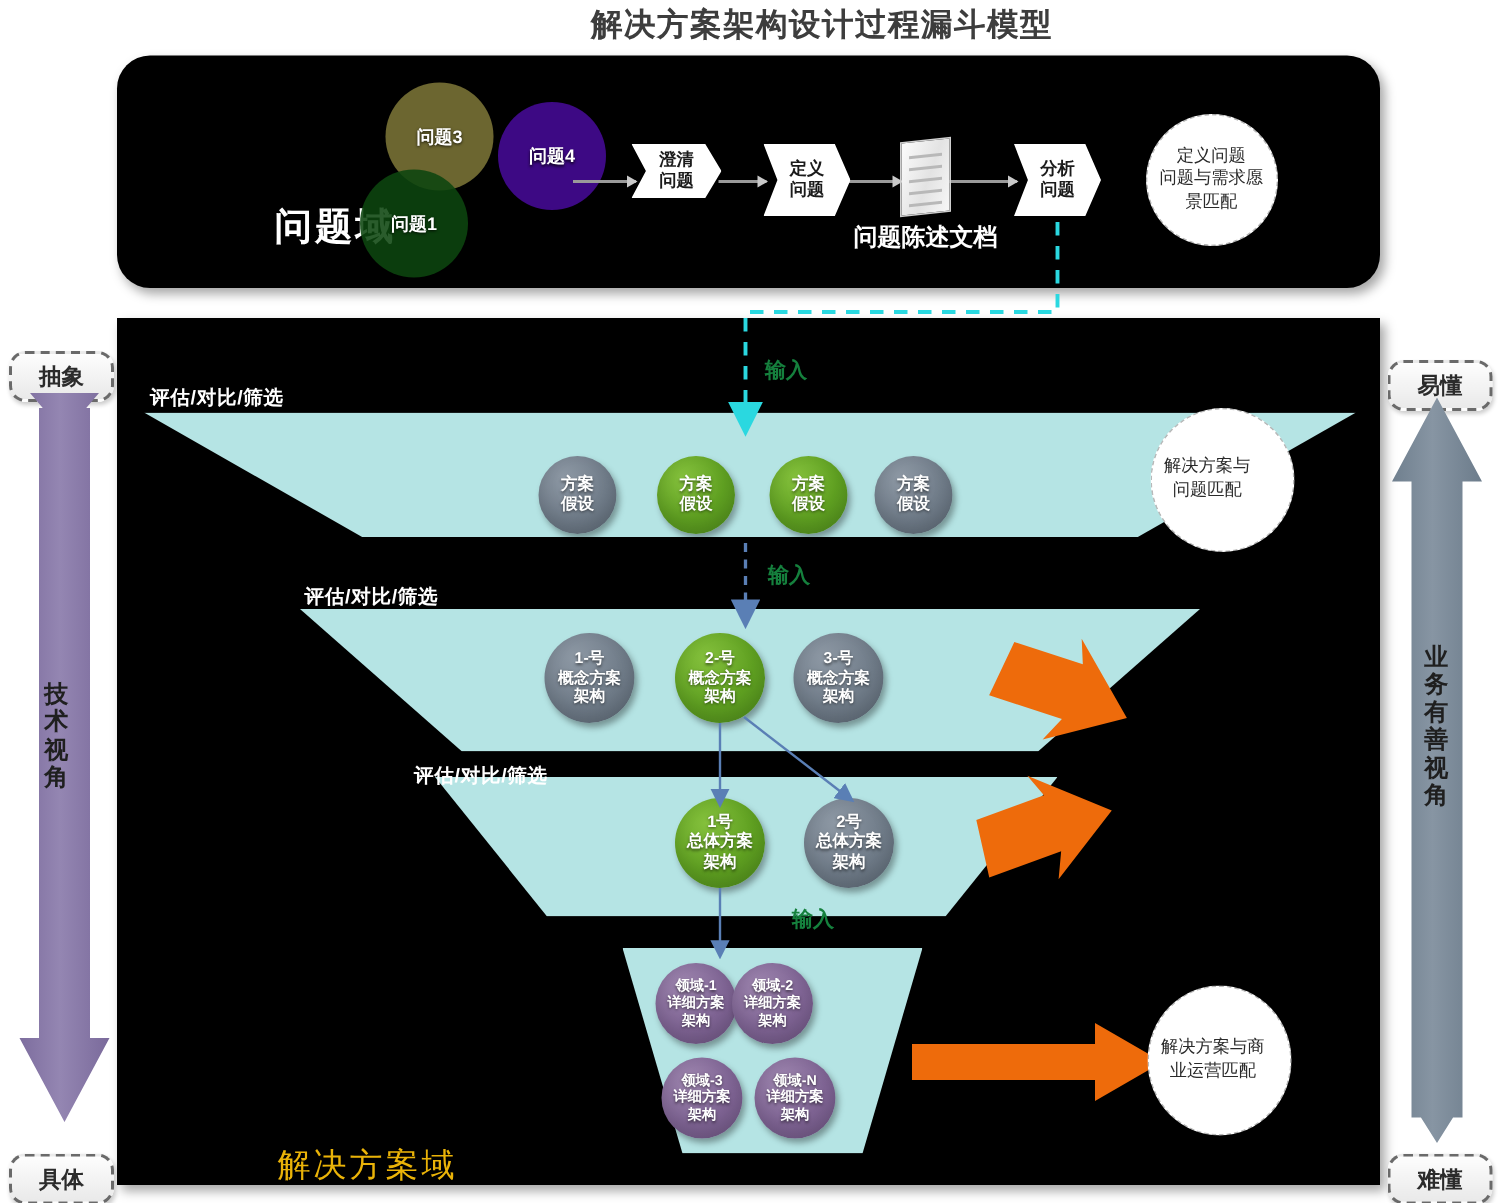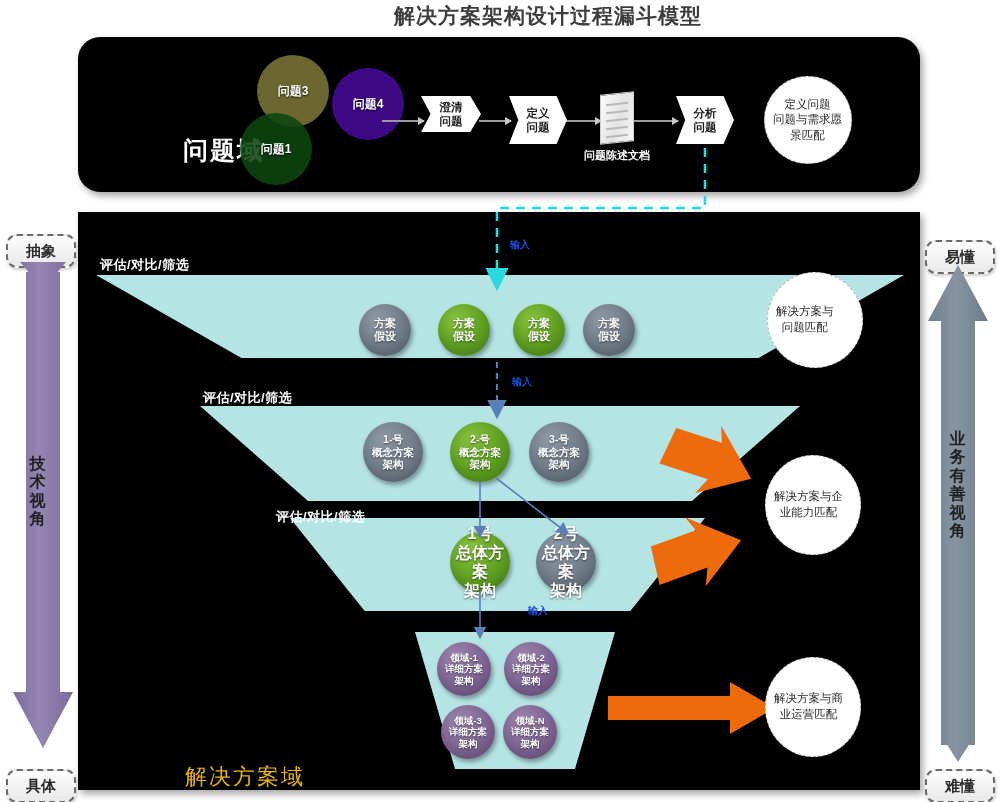--- a/index.html
+++ b/index.html
@@ -93,21 +93,21 @@
     border: 1px solid #cfcfcf;
   }
   #docshape .ln {
     position: absolute; left: 5px; right: 5px; height: 2px;
     background: #b8b8b8;
   }
   #doclabel {
     position: absolute;
     left: 562px; top: 148px;
     width: 110px; text-align: center;
-    font-size: 11px; font-weight: 700; color: #ffffff;
+    font-size: 16px; font-weight: 700; color: #ffffff;
   }
 
   
   .pconn { position: absolute; height: 2px; background: #9a9a9a; }
   .pconn::after {
     content: ""; position: absolute; right: -1px; top: -3px;
     border-left: 7px solid #c9c9c9;
     border-top: 4px solid transparent;
     border-bottom: 4px solid transparent;
   }
@@ -189,27 +189,27 @@
     line-height: 1.2;
     text-shadow: 0 1px 2px rgba(0,0,0,.55);
     box-shadow: 2px 3px 4px rgba(0,0,0,.35), inset 0 -6px 12px rgba(0,0,0,.12);
   }
   .n-gray   { background: radial-gradient(circle at 34% 28%, #8d98a4 0%, #707c89 55%, #5b6773 100%); }
   .n-green  { background: radial-gradient(circle at 34% 28%, #84c03c 0%, #5fa021 55%, #4d8a1a 100%); }
   .n-purple { background: radial-gradient(circle at 34% 28%, #9c84ad 0%, #7f6494 55%, #6e5482 100%); }
 
   .n-hyp { width: 52px; height: 52px; font-size: 11px; }
   .n-con { width: 60px; height: 60px; font-size: 10.5px; }
-  .n-ovr { width: 60px; height: 60px; font-size: 16px; }
+  .n-ovr { width: 60px; height: 60px; font-size: 11px; }
   .n-dom { width: 54px; height: 54px; font-size: 9.5px; }
 
   
   .inp-label {
     position: absolute;
-    font-size: 10px; font-weight: 700; color: #1d4ed8; text-align: center;
+    font-size: 14px; font-weight: 700; color: #15803d; text-align: center;
   }
 
   
   .sidearrow { position: absolute; }
 
   
   .pill {
     position: absolute;
     border: 2px dashed #6a6a6a;
     border-radius: 11px;
@@ -320,21 +320,21 @@
   <div class="node n-ovr n-green" style="left:450px; top:532px;">
     <span class="nl">1号<br>总体方案<br>架构</span>
   </div>
   <div class="node n-ovr n-gray" style="left:536px; top:532px;">
     <span class="nl">2号<br>总体方案<br>架构</span>
   </div>
 
   <div class="node n-dom n-purple" style="left:437px; top:642px;">
     <span class="nl">领域-1<br>详细方案<br>架构</span>
   </div>
-  <div class="node n-dom n-purple" style="left:504px; top:642px;align-items:center;">
+  <div class="node n-dom n-purple" style="left:488px; top:642px;align-items:center;">
     <span class="nl">领域-2<br>详细方案<br>架构</span>
   </div>
   <div class="node n-dom n-purple" style="left:441px; top:705px;">
     <span class="nl">领域-3<br>详细方案<br>架构</span>
   </div>
   <div class="node n-dom n-purple" style="left:503px; top:705px;">
     <span class="nl">领域-N<br>详细方案<br>架构</span>
   </div>
 
   <svg id="arrows" width="1000" height="802" style="position:absolute;left:0;top:0;pointer-events:none;">
@@ -371,23 +371,20 @@
     </g>
   </svg>
 
   <div class="inp-label" style="left:510px; top:238px;">输入</div>
   <div class="inp-label" style="left:512px; top:375px;">输入</div>
   <div class="inp-label" style="left:528px; top:604px;">输入</div>
 
   <div class="wcircle" id="res-match1">
     <span class="nl">解决方案与<br>问题匹配</span>
   </div>
-  <div class="wcircle" id="res-match2">
-    <span class="nl">解决方案与企<br>业能力匹配</span>
-  </div>
   <div class="wcircle" id="res-match3">
     <span class="nl">解决方案与商<br>业运营匹配</span>
   </div>
 
   <div class="pill" id="pill-tl">抽象</div>
   <div class="pill" id="pill-bl">具体</div>
   <div class="pill" id="pill-tr">易懂</div>
   <div class="pill" id="pill-br">难懂</div>
 
   <svg class="sidearrow" width="72" height="500" style="left:7px; top:262px;">

